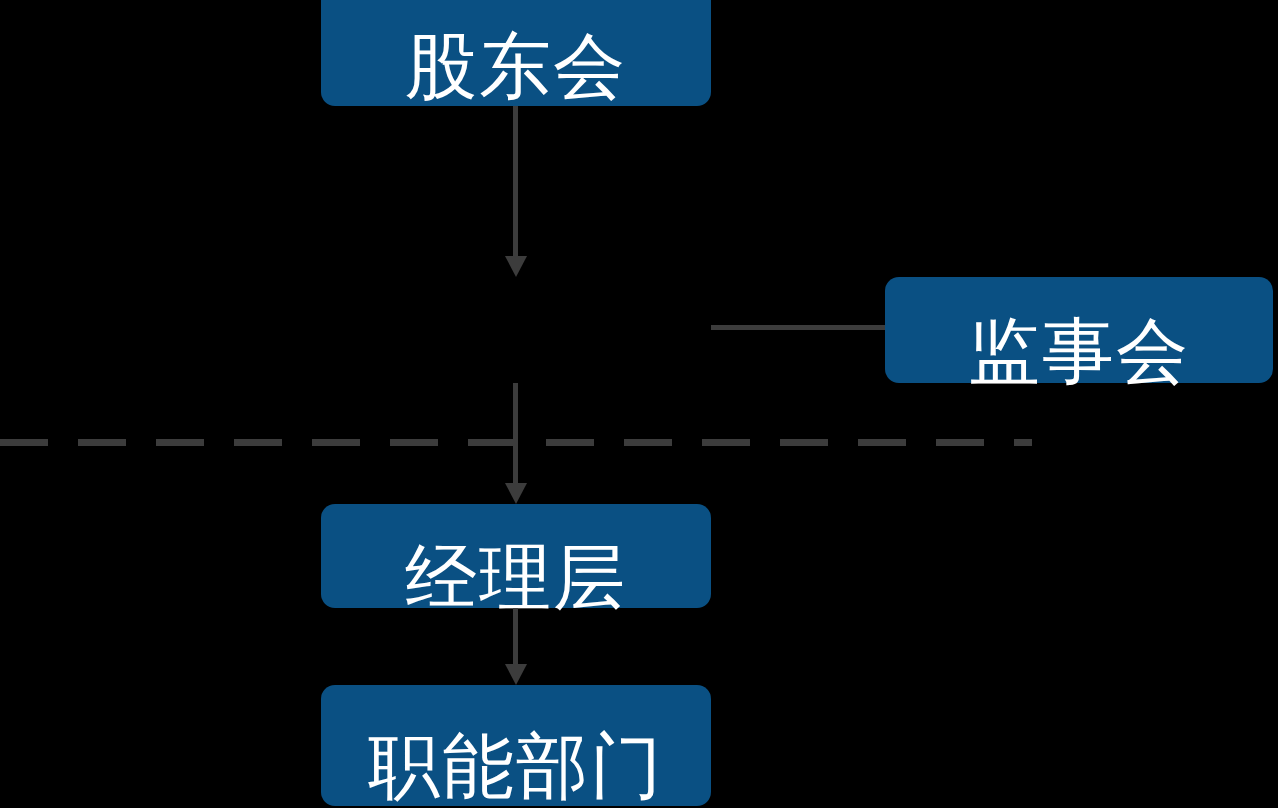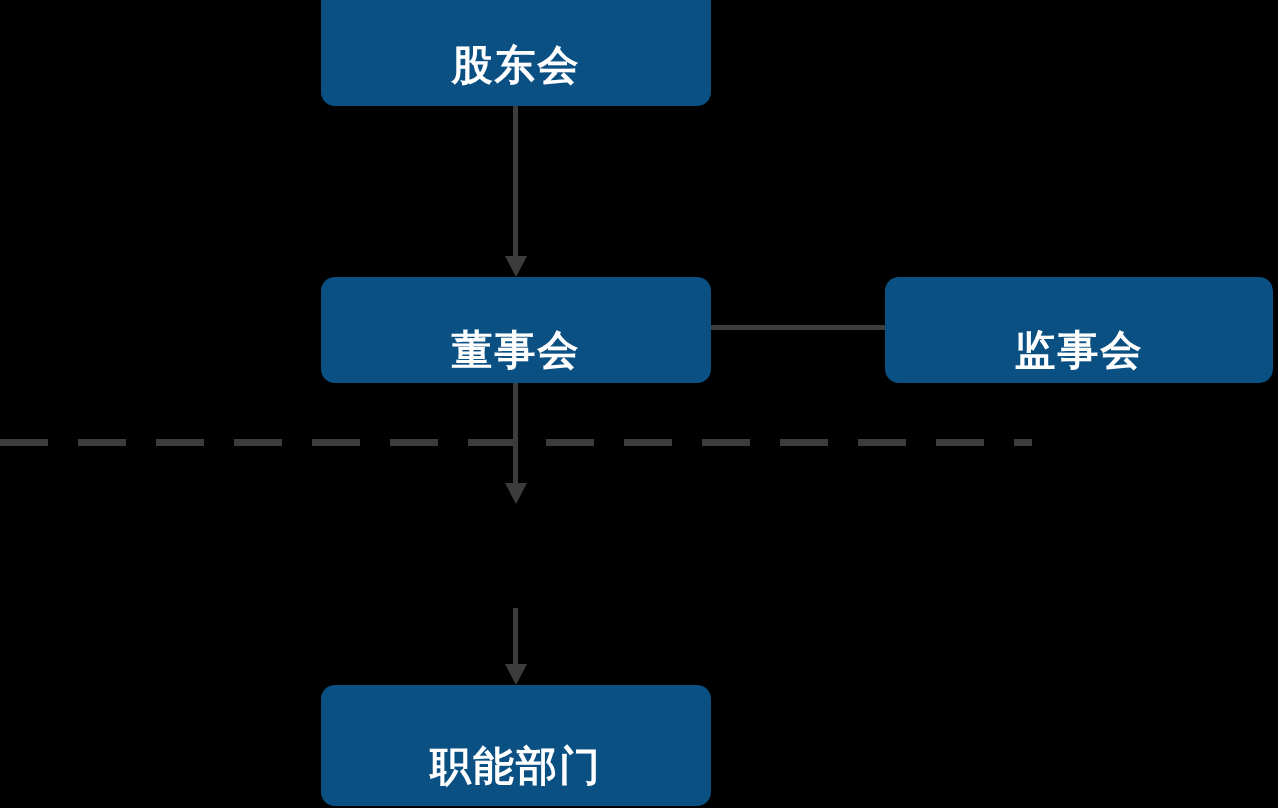--- a/index.html
+++ b/index.html
@@ -21,25 +21,25 @@
     position: absolute;
     background: #0A5083;
     border-radius: 14px;
     display: flex;
     align-items: center;
     justify-content: center;
     box-sizing: border-box;
   }
   .node-label {
     color: #FFFFFF;
-    font-size: 41px;
+    font-size: 72px;
     line-height: 1;
     letter-spacing: 2px;
     white-space: nowrap;
-    font-weight: 700;
+    font-weight: 400;
     margin-top: 41px;
   }
 
   
   #node-shareholders {
     left: 321px;
     top: -16px;
     width: 390px;
     height: 122px;
   }
@@ -149,35 +149,35 @@
 
 <div id="canvas">
 
   <div class="node" id="node-shareholders">
     <span class="node-label">股东会</span>
   </div>
 
   <div class="conn-line-v" id="conn-shareholders-board-line"></div>
   <div class="arrowhead-down" id="conn-shareholders-board-head"></div>
 
-  <div class="node" id="node-board">
-    <span class="node-label">董事会</span>
-  </div>
 
   <div class="conn-line-h" id="conn-board-supervisors"></div>
 
   <div class="node" id="node-supervisors">
     <span class="node-label">监事会</span>
   </div>
 
   <div class="conn-line-v" id="conn-board-management-line"></div>
   <div class="arrowhead-down" id="conn-board-management-head"></div>
 
   <div id="governance-divider"></div>
 
+  <div class="node" id="node-management">
+    <span class="node-label">经理层</span>
+  </div>
 
   <div class="conn-line-v" id="conn-management-departments-line"></div>
   <div class="arrowhead-down" id="conn-management-departments-head"></div>
 
   <div class="node" id="node-departments">
     <span class="node-label">职能部门</span>
   </div>
 
 </div>
 

